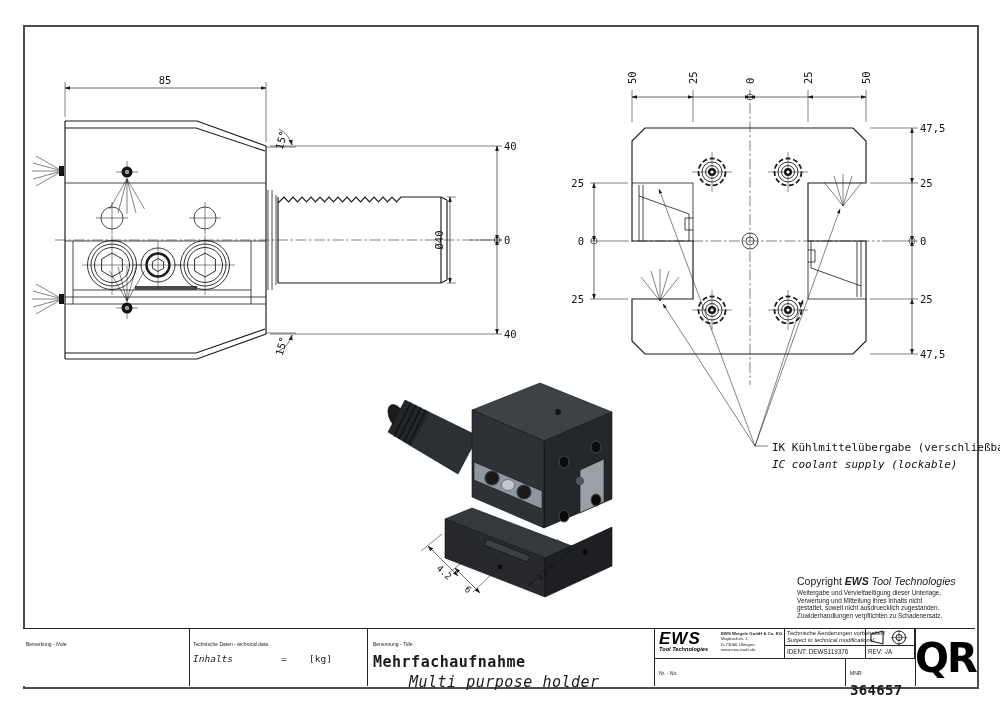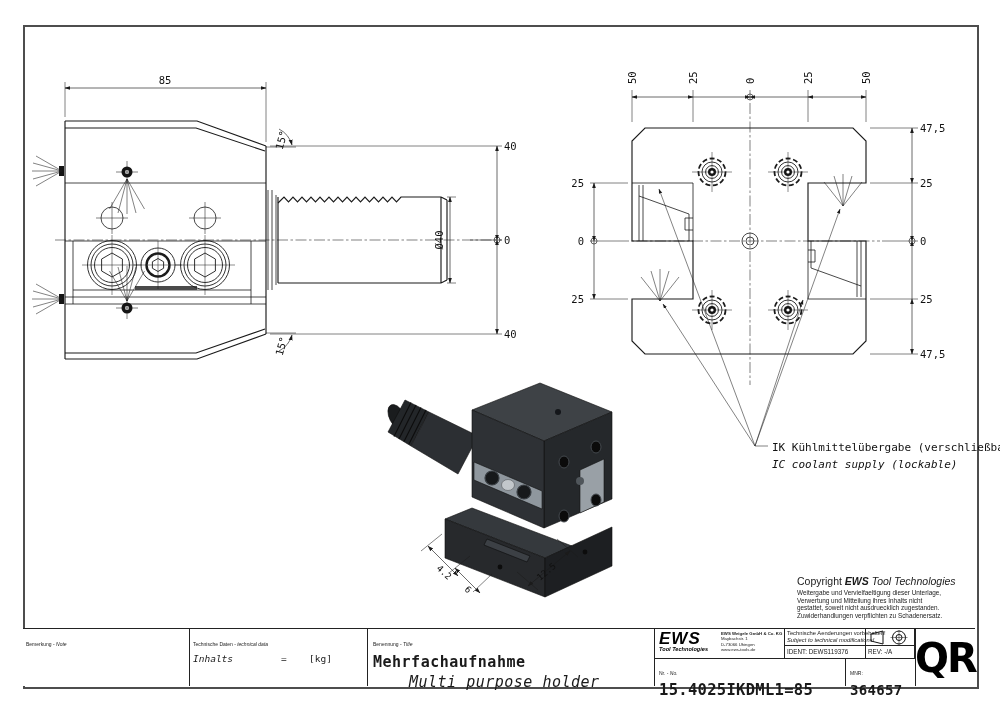--- a/index.html
+++ b/index.html
@@ -342,21 +342,20 @@
       <circle cx="30" cy="7.5" r="6.5" fill="none" stroke="#111" stroke-width="1"></circle>
       <circle cx="30" cy="7.5" r="3" fill="none" stroke="#111" stroke-width="1"></circle>
       <path d="M21.5,7.5 H38.5 M30,-1 V16" stroke="#111" stroke-width=".5" fill="none"></path>
     </svg>
   </div>
   <div class="cell c-rev">
     <span>REV:</span>&nbsp;<span>-/A</span>
   </div>
   <div class="cell c-nr">
     <span class="tiny"><span>Nr. - </span><i>No.</i></span>
-    <div class="nr-num">15.4025IKDML1=85</div>
   </div>
   <div class="cell c-mnr">
     <span class="tiny">MNR:</span>
     <div class="mnr-num">364657</div>
   </div>
   <div class="cell c-qr">
     <span class="qr-txt">QR</span>
   </div>
 </div>
 

